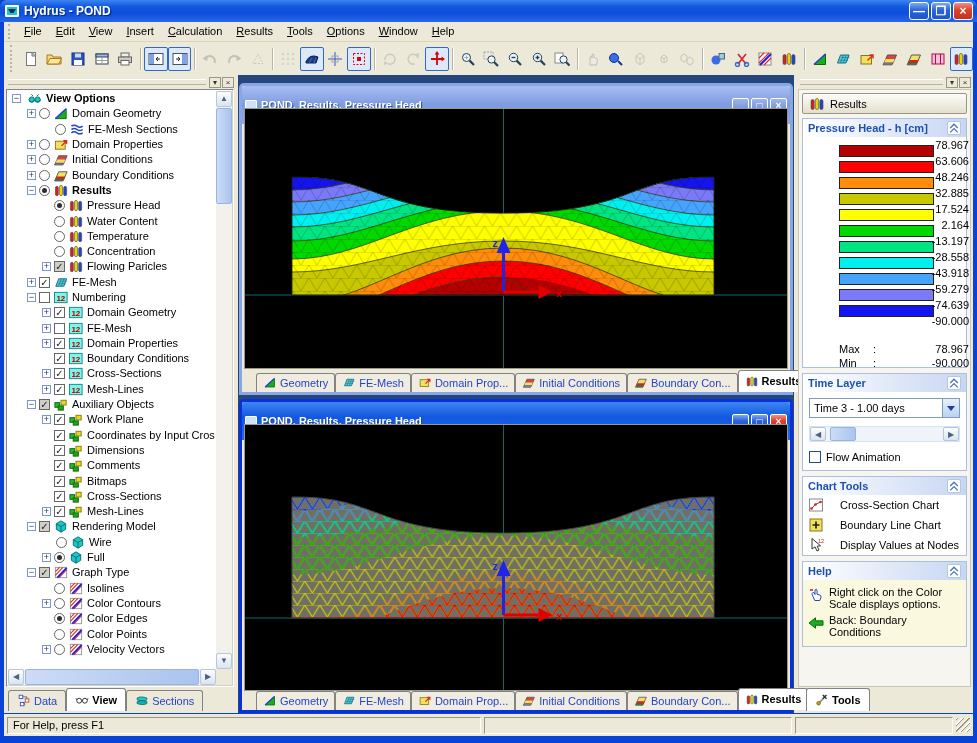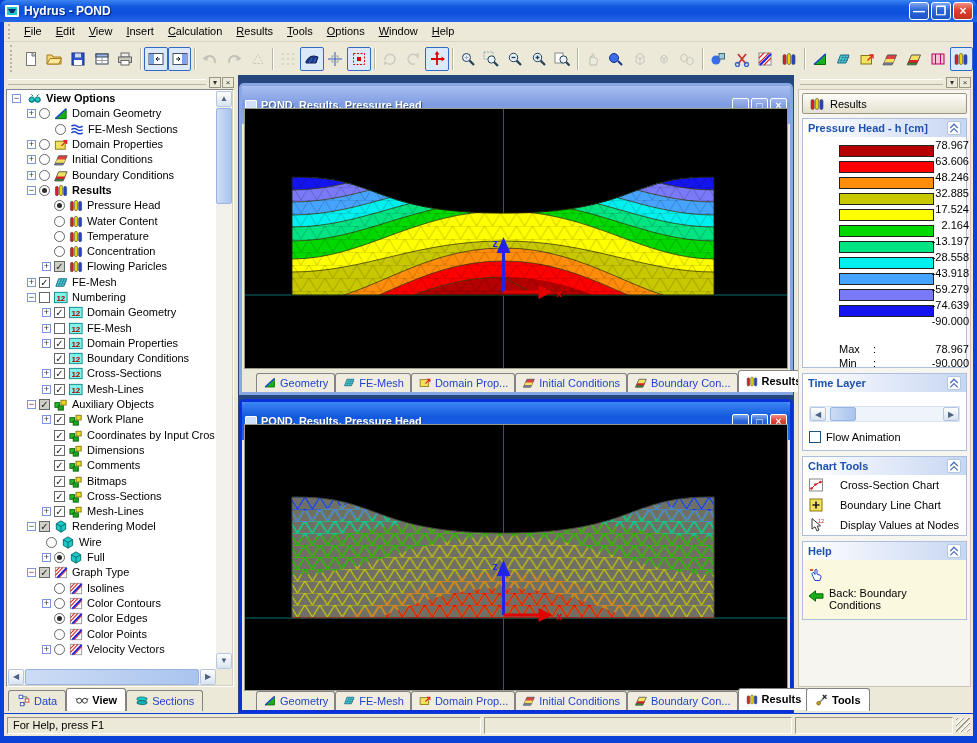--- a/index.html
+++ b/index.html
@@ -864,21 +864,21 @@
             <span class="exp">−</span>
             <span class="chk part">✓</span>
             <span class="ic tico">
               <svg viewBox="0 0 16 16">
                 <path d="M3,5 l5,-3 5,3 v6 l-5,3 -5,-3 z" fill="#19C8C8" stroke="#0A6A6A"></path>
                 <path d="M3,5 l5,3 5,-3 M8,8 v6" stroke="#0A6A6A" fill="none"></path>
               </svg>
             </span>
             <span class="lbl">Rendering Model</span>
           </div>
-          <div class="trow" style="padding-left: 26px;">
+          <div class="trow" style="padding-left: 36px;">
             <span class="expsp"></span>
             <span class="rad"></span>
             <span class="ic tico">
               <svg viewBox="0 0 16 16">
                 <path d="M3,5 l5,-3 5,3 v6 l-5,3 -5,-3 z" fill="#19C8C8" stroke="#0A6A6A"></path>
                 <path d="M3,5 l5,3 5,-3 M8,8 v6" stroke="#0A6A6A" fill="none"></path>
               </svg>
             </span>
             <span class="lbl">Wire</span>
           </div>
@@ -1332,20 +1332,26 @@
       <div class="sect">
         <div class="shead">
           <span class="sh-title">Time Layer</span>
           <span class="chev">
               <svg width="10" height="10" viewBox="0 0 8 8">
                 <path d="M1,7.5 L4,4.5 L7,7.5 M1,4 L4,1 L7,4" stroke="#4A6FC0" fill="none"></path>
               </svg>
             </span>
         </div>
         <div class="tl-body">
+          <div class="ddown">
+            <span class="dtext">Time 3 - 1.00 days</span>
+            <span class="ddbtn">
+                <span class="arrow-d"></span>
+              </span>
+          </div>
           <div class="tslider">
             <div class="sbtn">◀</div>
             <div class="track">
               <div class="sthumb"></div>
             </div>
             <div class="sbtn">▶</div>
           </div>
           <div class="cbrow">
             <span class="cbox"></span>
             <span>Flow Animation</span>
@@ -1406,20 +1412,21 @@
             </span>
         </div>
         <div class="helpbody" id="helpbody">
             <div class="hrow">
               <span class="ic">
                 <svg viewBox="0 0 16 16">
                   <path d="M5,9.5 q-2.2,-4 0.8,-4 l1.2,2 V3 q1.4,-1.6 2,0 v4.2 l3.2,1 q1.2,0.5 0.7,2.1 l-1.1,3.2 h-5 z" fill="#fff" stroke="#2244CC"></path>
                   <path d="M2,3 h3" stroke="#C03030" stroke-width="1.6"></path>
                 </svg>
               </span>
+              <span>Right click on the Color Scale displays options.</span>
             </div>
             <div class="hrow">
               <span class="ic">
                 <svg viewBox="0 0 16 16">
                   <path d="M1,8 L7.5,2.8 V5.8 H15 V10.2 H7.5 V13.2 Z" fill="#18B018" stroke="#0A6A0A"></path>
                 </svg>
               </span>
               <span>Back: Boundary Conditions</span>
             </div>
           </div>

